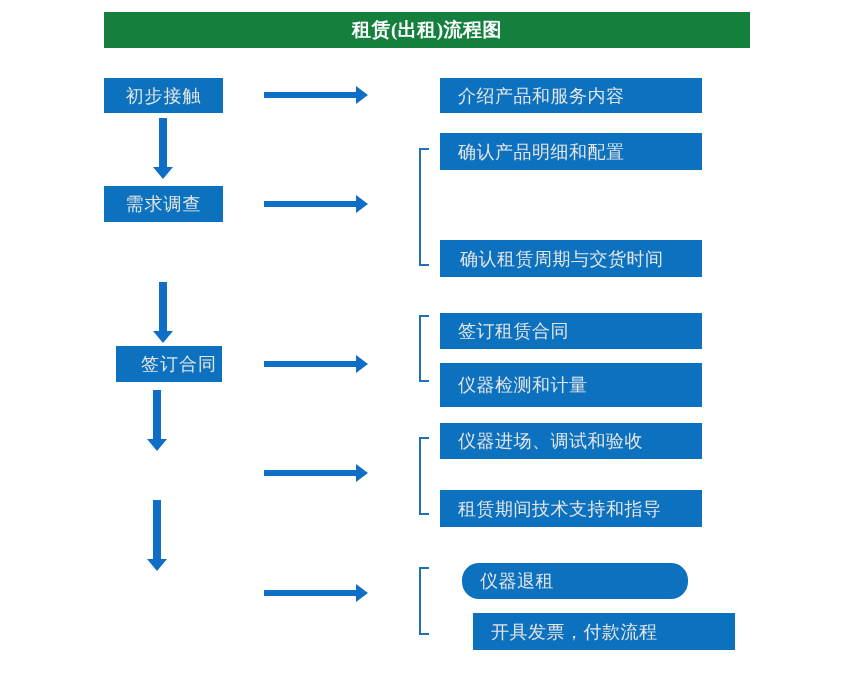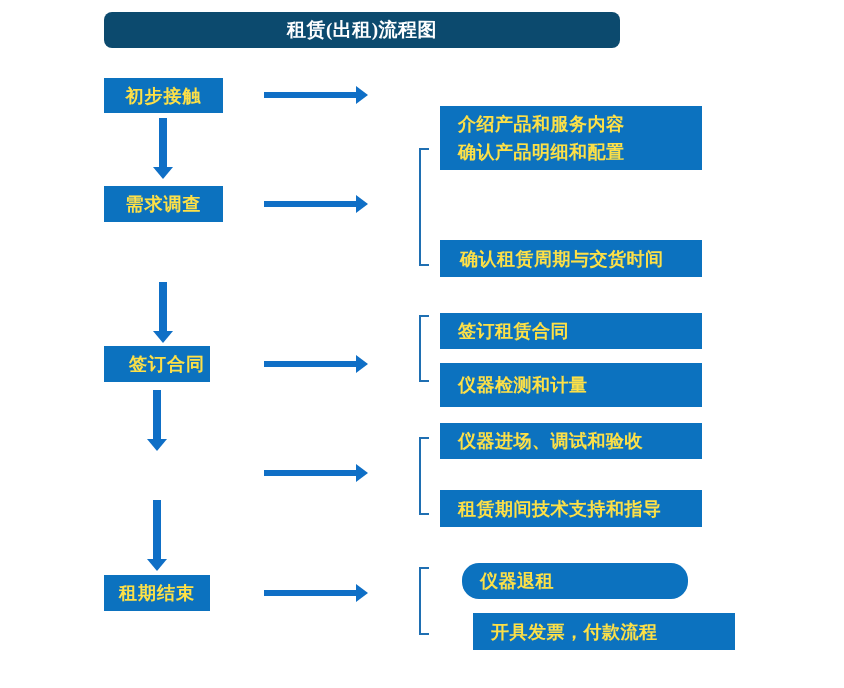--- a/index.html
+++ b/index.html
@@ -19,38 +19,37 @@
     position: absolute;
     left: 0; top: 0;
     width: 844px;
     height: 688px;
   }
 
   .title-bar {
     position: absolute;
     left: 104px;
     top: 12px;
-    width: 516px;
+    width: 646px;
     height: 36px;
-    background: #0c4a6e;
+    background: #15803d;
     color: #ffffff;
     font-size: 19px;
     font-weight: bold;
     display: flex;
     align-items: center;
     justify-content: center;
     letter-spacing: 0.5px;
-    border-radius: 8px;
   }
 
   .box {
     position: absolute;
     background: #0c72bf;
-    color: #fde047;
-    font-weight: bold;
+    color: #e5e5e5;
+    font-weight: normal;
     display: flex;
     align-items: center;
     box-sizing: border-box;
   }
 
   .box.left {
     justify-content: center;
     font-size: 18px;
     letter-spacing: 1px;
   }
@@ -110,24 +109,23 @@
 <body>
 
 <div id="canvas">
 
   <div class="title-bar">租赁(出租)流程图</div>
 
   <div class="box left" style="left:104px; top:78px; width:119px; height:35px;">初步接触</div>
 
   <div class="box left" style="left:104px; top:186px; width:119px; height:36px;">需求调查</div>
 
-  <div class="box left" style="left:104px; top:346px; width:106px; height:36px;padding-left:20px;">签订合同</div>
+  <div class="box left" style="left:116px; top:346px; width:106px; height:36px;padding-left:20px;">签订合同</div>
 
 
-  <div class="box left" style="left:104px; top:575px; width:106px; height:36px;">租期结束</div>
 
   <div class="v-arrow" style="left:159px; top:118px; height:50px;">
     <span class="head"></span>
   </div>
 
   <div class="v-arrow" style="left:159px; top:282px; height:50px;">
     <span class="head"></span>
   </div>
 
   <div class="v-arrow" style="left:153px; top:390px; height:50px;">
@@ -159,21 +157,21 @@
   </div>
 
   <div class="bracket" style="left:419px; top:148px; height:118px;"></div>
 
   <div class="bracket" style="left:419px; top:315px; height:67px;"></div>
 
   <div class="bracket" style="left:419px; top:437px; height:78px;"></div>
 
   <div class="bracket" style="left:419px; top:567px; height:68px;"></div>
 
-  <div class="box right" style="left:440px; top:78px; width:262px; height:35px;margin-top:28px;">介绍产品和服务内容</div>
+  <div class="box right" style="left:440px; top:78px; width:262px; height:35px;">介绍产品和服务内容</div>
 
   <div class="box right" style="left:440px; top:133px; width:262px; height:37px;">确认产品明细和配置</div>
 
 
   <div class="box right" style="left:440px; top:240px; width:262px; height:37px;padding-left:20px;">确认租赁周期与交货时间</div>
 
   <div class="box right" style="left:440px; top:313px; width:262px; height:36px;text-align:right;">签订租赁合同</div>
 
   <div class="box right" style="left:440px; top:363px; width:262px; height:44px;">仪器检测和计量</div>
 

